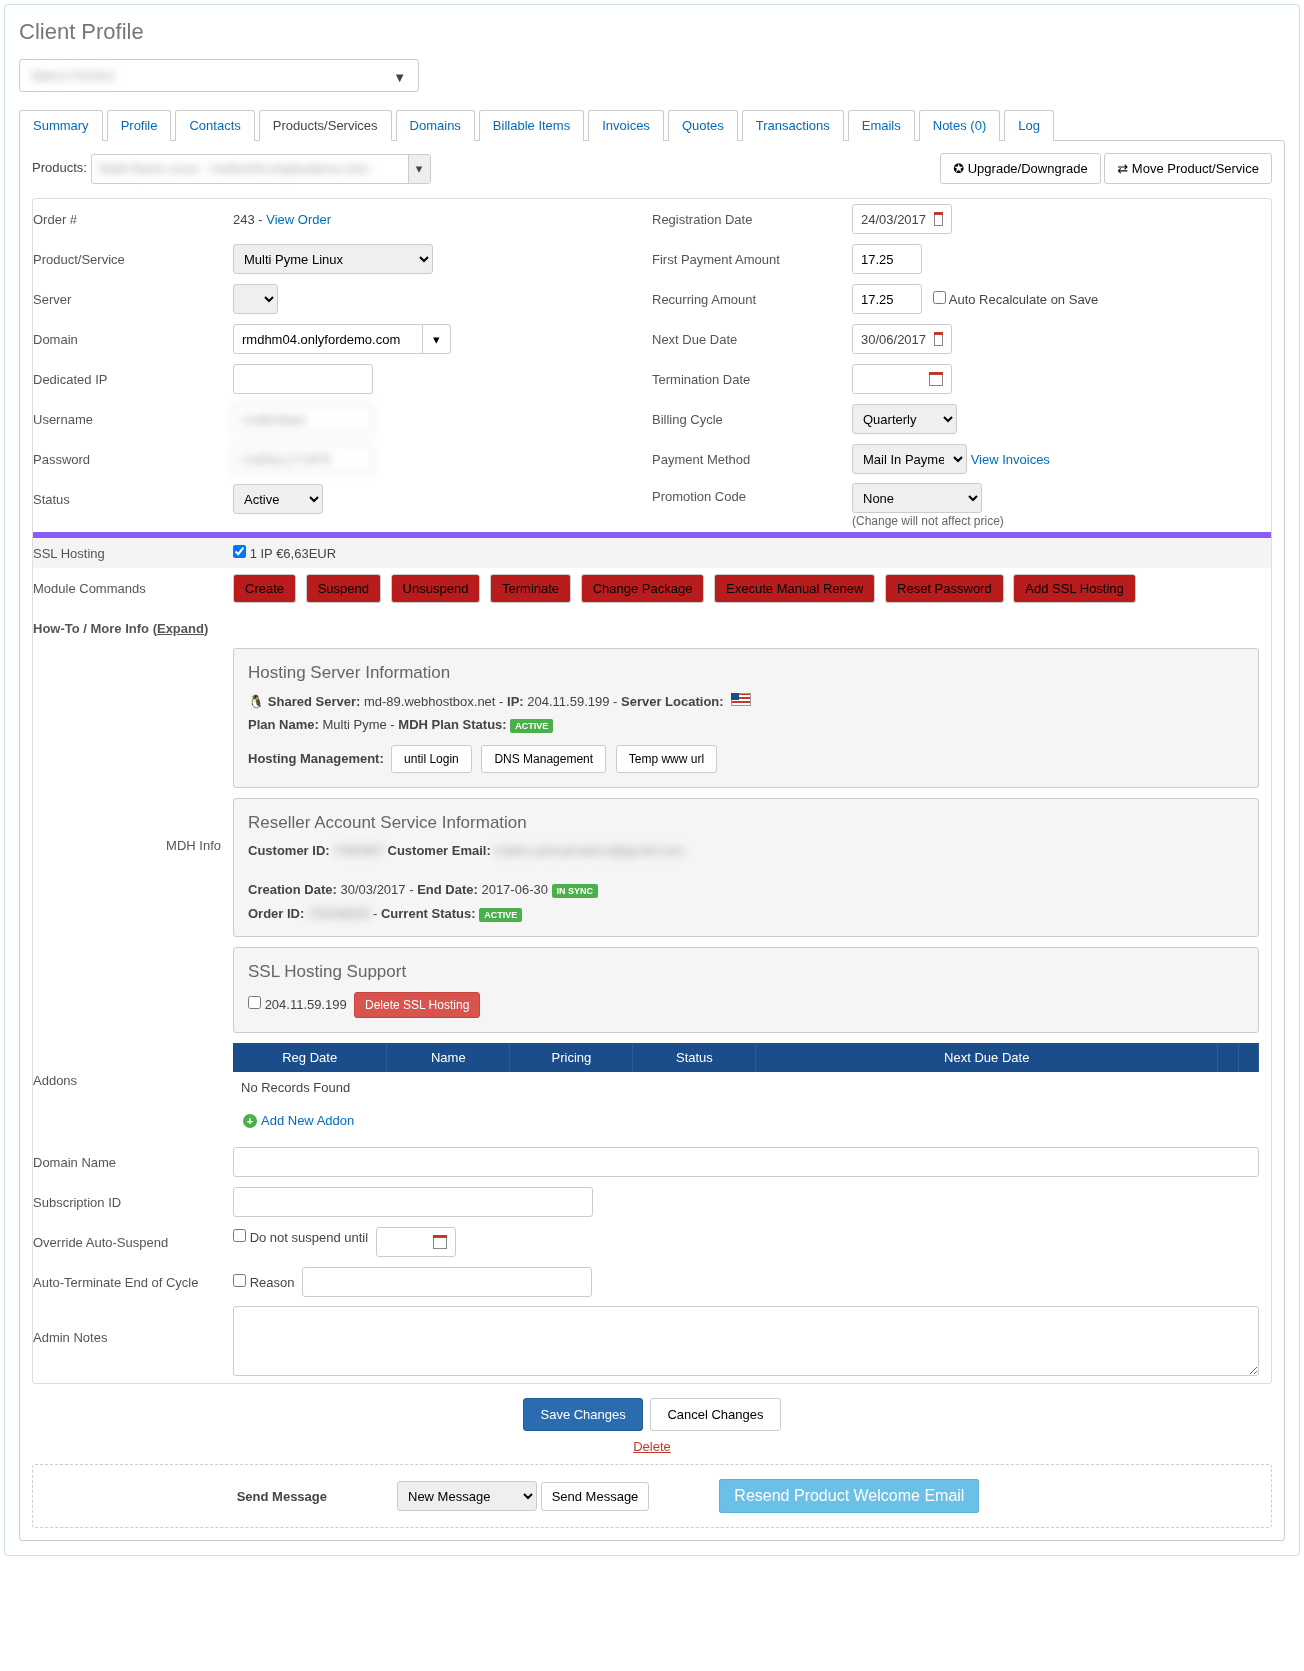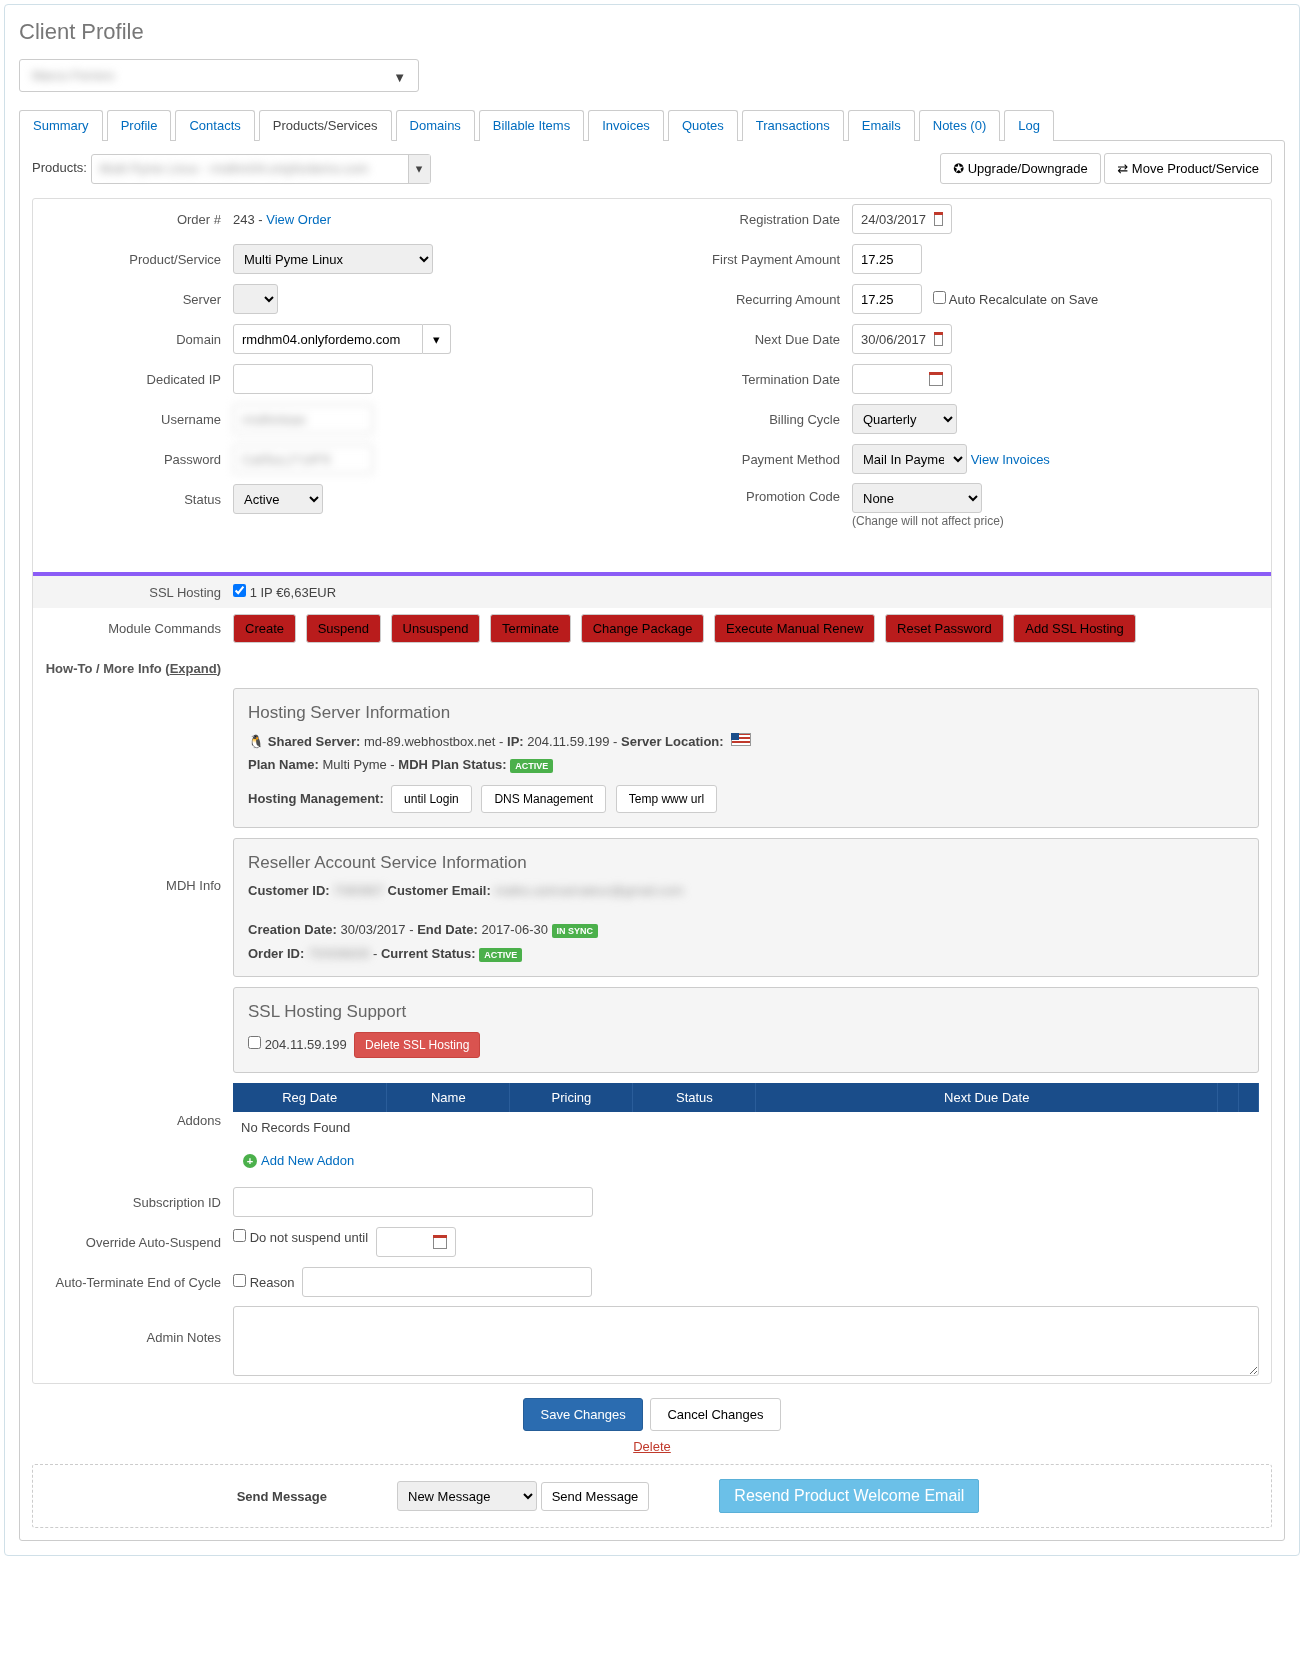--- a/index.html
+++ b/index.html
@@ -17,29 +17,29 @@
 .main-panel { border: 1px solid #ccc; border-radius: 0 3px 3px 3px; margin-top: -1px; padding: 12px; }
 .top-row { display: flex; justify-content: space-between; align-items: center; margin-bottom: 14px; gap: 12px; }
 .top-row .lbl { font-weight: 400; }
 .select-like { display: inline-block; border: 1px solid #ccc; border-radius: 3px; padding: 6px 26px 6px 8px; position: relative; min-height: 30px; vertical-align: middle; background: #fff; }
 .select-like .caret { position: absolute; right: 0; top: 0; bottom: 0; width: 22px; border-left: 1px solid #ccc; background: #eee; display:flex; align-items:center; justify-content:center; }
 .btn { display: inline-block; padding: 7px 12px; border: 1px solid #ccc; border-radius: 3px; background: #fff; cursor: pointer; font-size: 13px; }
 .inner-panel { border: 1px solid #ddd; border-radius: 3px; padding: 0; background: #fff; }
 .form-grid { display: flex; }
 .form-col { flex: 1; }
 .form-row { display: flex; align-items: center; min-height: 40px; padding: 4px 0; }
-.form-label { width: 200px; text-align: right; padding-right: 12px; color: #555; font-size: 13px; }
+.form-label { width: 200px; padding-right: 12px; color: #555; font-size: 13px; }
 .form-control { flex: 1; padding-right: 12px; }
 .input-text { border: 1px solid #ccc; border-radius: 3px; padding: 6px 8px; font-size: 13px; width: 180px; min-height: 30px; }
 .input-text.wide { width: 100%; }
 .input-text.sm { width: 90px; }
 .select-box { border: 1px solid #ccc; border-radius: 3px; font-size: 13px; min-height: 30px; padding: 5px 6px; }
 .select-box.sm { width: 45px; }
 a.link { color: #006cbf; text-decoration: none; }
-.hr-row { background: #f4f4f4; display: flex; align-items: center; min-height: 36px; border-top: 4px solid #8b5cf6; margin-top: 40px; }
+.hr-row { background: #f4f4f4; display: flex; align-items: center; min-height: 36px; border-top: 6px solid #8b5cf6; }
 .cmd-btn { padding: 6px 11px; border: 1px solid #ccc; border-radius: 3px; background: #b91c1c; cursor: pointer; margin-right: 6px; font-size: 13px; }
 .howto { font-weight: bold; font-size: 13px; }
 .howto u { text-decoration: underline; }
 .panel-block { border: 1px solid #ccc; background: #f5f5f5; border-radius: 3px; padding: 14px 14px; margin: 0 12px 10px 12px; }
 .panel-block h3 { font-size: 17px; font-weight: 400; color: #666; margin-bottom: 10px; }
 .badge-green { display: inline-block; background: #4bb04b; color: #fff; font-size: 9px; padding: 2px 5px; border-radius: 2px; font-weight: bold; }
 .mgmt-btn { padding: 6px 12px; border: 1px solid #ccc; border-radius: 3px; background: #fff; font-size: 12px; margin-right: 6px; cursor: pointer; }
 .btn-danger { background: #d9534f; color: #fff; border: 1px solid #c7443f; border-radius: 3px; padding: 5px 10px; font-size: 12px; cursor: pointer; }
 .addon-table { width: calc(100% - 24px); margin: 0 12px 8px 12px; border-collapse: collapse; }
 .addon-table th { background: #1a4d8a; color: #fff; padding: 7px 8px; font-weight: 500; font-size: 13px; border-right: 1px solid #2a5d9a; }
@@ -296,20 +296,24 @@
                 </tr>
           </tbody>
             </table>
           <div style="padding:2px 0 14px 10px;">
             <span class="add-icon">+</span><a href="#" class="link">Add New Addon</a>
           </div>
         </div>
       </div>
 
       <div class="form-row">
+        <div class="form-label">Domain Name</div>
+        <div class="form-control"><input class="input-text wide" style=""></div>
+      </div>
+      <div class="form-row">
         <div class="form-label">Subscription ID</div>
         <div class="form-control"><input class="input-text" style="width: 360px;"></div>
       </div>
       <div class="form-row">
         <div class="form-label">Override Auto-Suspend</div>
         <div class="form-control">
           <input type="checkbox" style=""> <span>Do not suspend until</span>
           <span class="input-text" style="display:inline-flex;align-items:center;width:80px;margin-left:4px;">
               <span style="flex:1"></span>
               <span class="cal-icon"></span>

